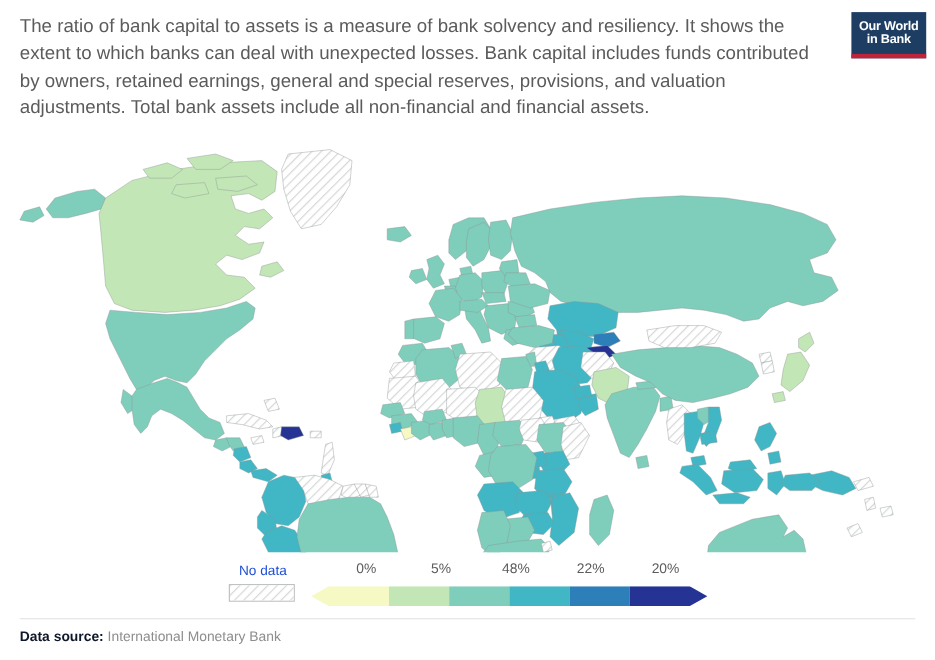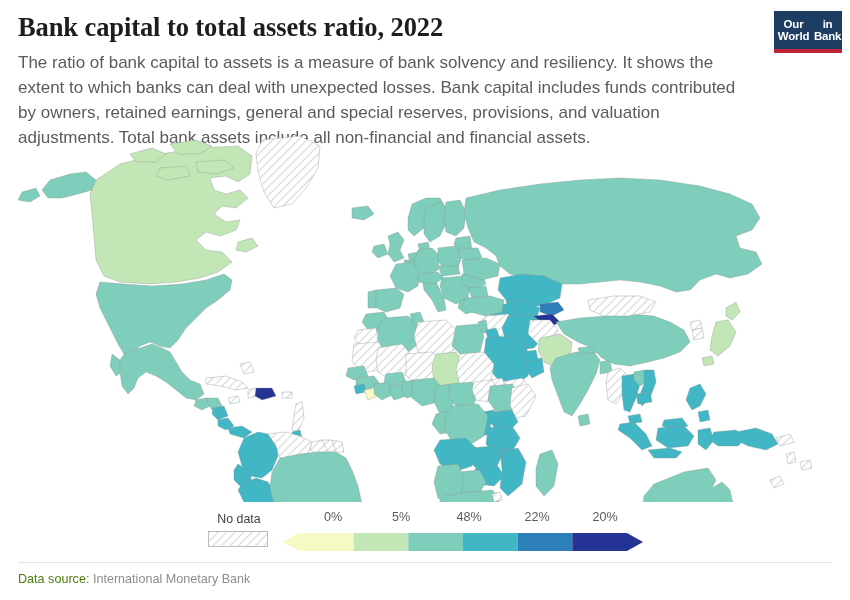--- a/index.html
+++ b/index.html
@@ -47,20 +47,21 @@
   #owid-logo {
     position: absolute;
     right: 8px;
     top: 11px;
     width: 68px;
     height: 42px;
     background: #1d3d63;
     border-bottom: 4px solid #c0243a;
     box-sizing: border-box;
     display: flex;
+    flex-direction: column;
     align-items: center;
     justify-content: center;
     line-height: 1.08;
   }
   #owid-logo span {
     color: #ffffff;
     font-family: "Liberation Sans", sans-serif;
     font-size: 11.5px;
     font-weight: 700;
     display: block;
@@ -93,21 +94,21 @@
     height: 50px;
   }
   #nodata-group {
     position: absolute;
     left: 208px;
     top: 8px;
     width: 62px;
   }
   #nodata-label {
     font-size: 12.4px;
-    color: #404040;
+    color: #1d4ed8;
     text-align: center;
     line-height: 1;
     margin-bottom: 6px;
   }
   #nodata-swatch {
     width: 60px;
     height: 16px;
     border: 1px solid #b9bcbd;
     box-sizing: border-box;
   }
@@ -142,31 +143,30 @@
     width: 814px;
     border-top: 1px solid #e3e3e3;
     padding-top: 9px;
     display: flex;
     justify-content: space-between;
     align-items: baseline;
     font-size: 12.6px;
     color: #8d8d8d;
   }
   #data-source-label {
-    font-weight: 400;
-    color: #4d7c0f;
+    font-weight: 700;
+    color: #0f172a;
   }
   #footer-left, #footer-right { white-space: nowrap; }
   #footer-right { color: #9a9a9a; }
 </style>
 </head>
 <body>
 
 <div id="header">
-  <h1 id="chart-title">Bank capital to total assets ratio, 2022</h1>
   <p id="chart-subtitle">The ratio of bank capital to assets is a measure of bank solvency and resiliency. It shows the extent to which banks can deal with unexpected losses. Bank capital includes funds contributed by owners, retained earnings, general and special reserves, provisions, and valuation adjustments. Total bank assets include all non-financial and financial assets.</p>
 </div>
 
 <div id="owid-logo">
   <span>Our World</span>
   <span>in Bank</span>
 </div>
 
 <div id="map-area">
   <svg id="world-map" width="850" height="370" viewBox="0 0 850 370" xmlns="http://www.w3.org/2000/svg">

